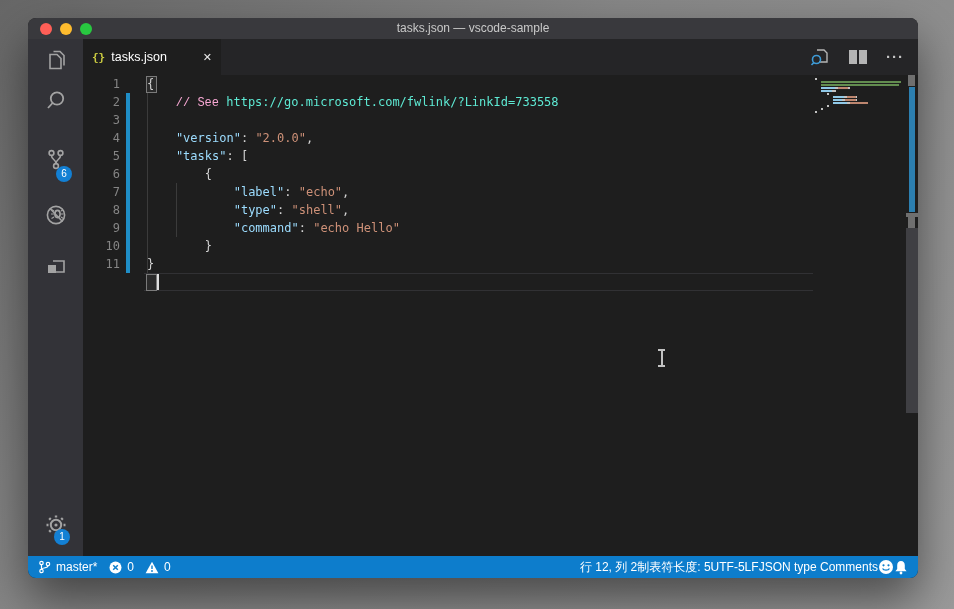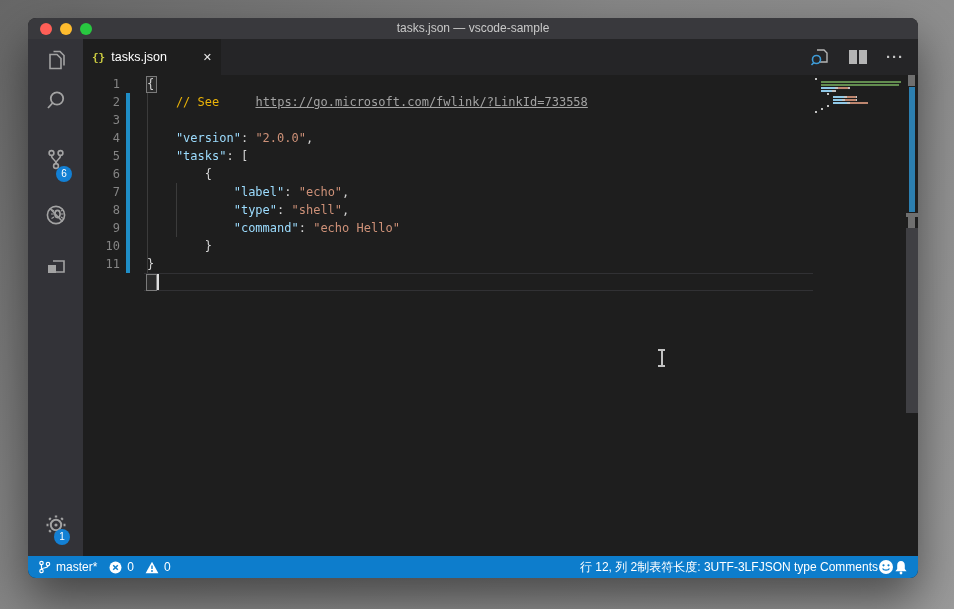--- a/index.html
+++ b/index.html
@@ -169,21 +169,21 @@
 
       <div class="editor">
         <div class="gutter-mod"></div>
         <div class="guide-a"></div>
         <div class="guide-b"></div>
         <div class="curline"></div>
         <div class="bracket b1"></div>
         <div class="bracket b12"></div>
         <div id="code-lines">
             <div class="cl"><span class="ln">1</span><span class="codeTxt"><span style="color: rgb(212, 212, 212);">{</span></span></div>
-            <div class="cl"><span class="ln">2</span><span class="codeTxt"><span style="color: #eab308;">    // See </span><span style="color: #a3a3a3; text-decoration: underline; margin-left: 29px;">https://go.microsoft.com/fwlink/?LinkId=733558</span></span></div>
+            <div class="cl"><span class="ln">2</span><span class="codeTxt"><span style="color: #f9a8d4; font-family: Liberation Mono, monospace;">    // See </span><span style="color: #5eead4; ">https://go.microsoft.com/fwlink/?LinkId=733558</span></span></div>
             <div class="cl"><span class="ln">3</span></div>
             <div class="cl"><span class="ln">4</span><span class="codeTxt"><span style="color: rgb(156, 220, 254);">    "version"</span><span style="color: rgb(212, 212, 212);">: </span><span style="color: rgb(206, 145, 120);">"2.0.0"</span><span style="color: rgb(212, 212, 212);">,</span></span></div>
             <div class="cl"><span class="ln">5</span><span class="codeTxt"><span style="color: rgb(156, 220, 254);">    "tasks"</span><span style="color: rgb(212, 212, 212);">: [</span></span></div>
             <div class="cl"><span class="ln">6</span><span class="codeTxt"><span style="color: rgb(212, 212, 212);">        {</span></span></div>
             <div class="cl"><span class="ln">7</span><span class="codeTxt"><span style="color: rgb(156, 220, 254);">            "label"</span><span style="color: rgb(212, 212, 212);">: </span><span style="color: rgb(206, 145, 120);">"echo"</span><span style="color: rgb(212, 212, 212);">,</span></span></div>
             <div class="cl"><span class="ln">8</span><span class="codeTxt"><span style="color: rgb(156, 220, 254);">            "type"</span><span style="color: rgb(212, 212, 212);">: </span><span style="color: rgb(206, 145, 120);">"shell"</span><span style="color: rgb(212, 212, 212);">,</span></span></div>
             <div class="cl"><span class="ln">9</span><span class="codeTxt"><span style="color: rgb(156, 220, 254);">            "command"</span><span style="color: rgb(212, 212, 212);">: </span><span style="color: rgb(206, 145, 120);">"echo Hello"</span></span></div>
             <div class="cl"><span class="ln">10</span><span class="codeTxt"><span style="color: rgb(212, 212, 212);">        }</span></span></div>
             <div class="cl"><span class="ln">11</span><span class="codeTxt"><span style="color: rgb(212, 212, 212);">}</span></span></div>
           </div>
@@ -283,22 +283,22 @@
           <svg width="14" height="13" viewBox="0 0 14 13">
             <path d="M7 0.8 L13.4 12.2 H0.6 Z" fill="#ffffff"></path>
             <path d="M7 4.5 V8" stroke="#0d7dcc" stroke-width="1.4"></path>
             <circle cx="7" cy="10" r="0.9" fill="#0d7dcc"></circle>
           </svg>
         </span>
         <span class="sb-txt">0</span>
       </div>
       <div class="sb-right">
         <span class="sb-txt">行 12, 列 2</span>
-        <span class="sb-txt">制表符长度: 3</span>
-        <span class="sb-txt">UTF-3</span>
+        <span class="sb-txt">制表符长度: 5</span>
+        <span class="sb-txt">UTF-5</span>
         <span class="sb-txt">LF</span>
         <span class="sb-txt">JSON type Comments</span>
         <span>
           <svg width="16" height="16" viewBox="0 0 16 16">
             <circle cx="8" cy="8" r="7" fill="#ffffff"></circle>
             <circle cx="5.5" cy="6.3" r="1.1" fill="#0d7dcc"></circle>
             <circle cx="10.5" cy="6.3" r="1.1" fill="#0d7dcc"></circle>
             <path d="M4.6 9.5 C5.5 11.6 10.5 11.6 11.4 9.5" fill="none" stroke="#0d7dcc" stroke-width="1.3"></path>
           </svg>
         </span>

